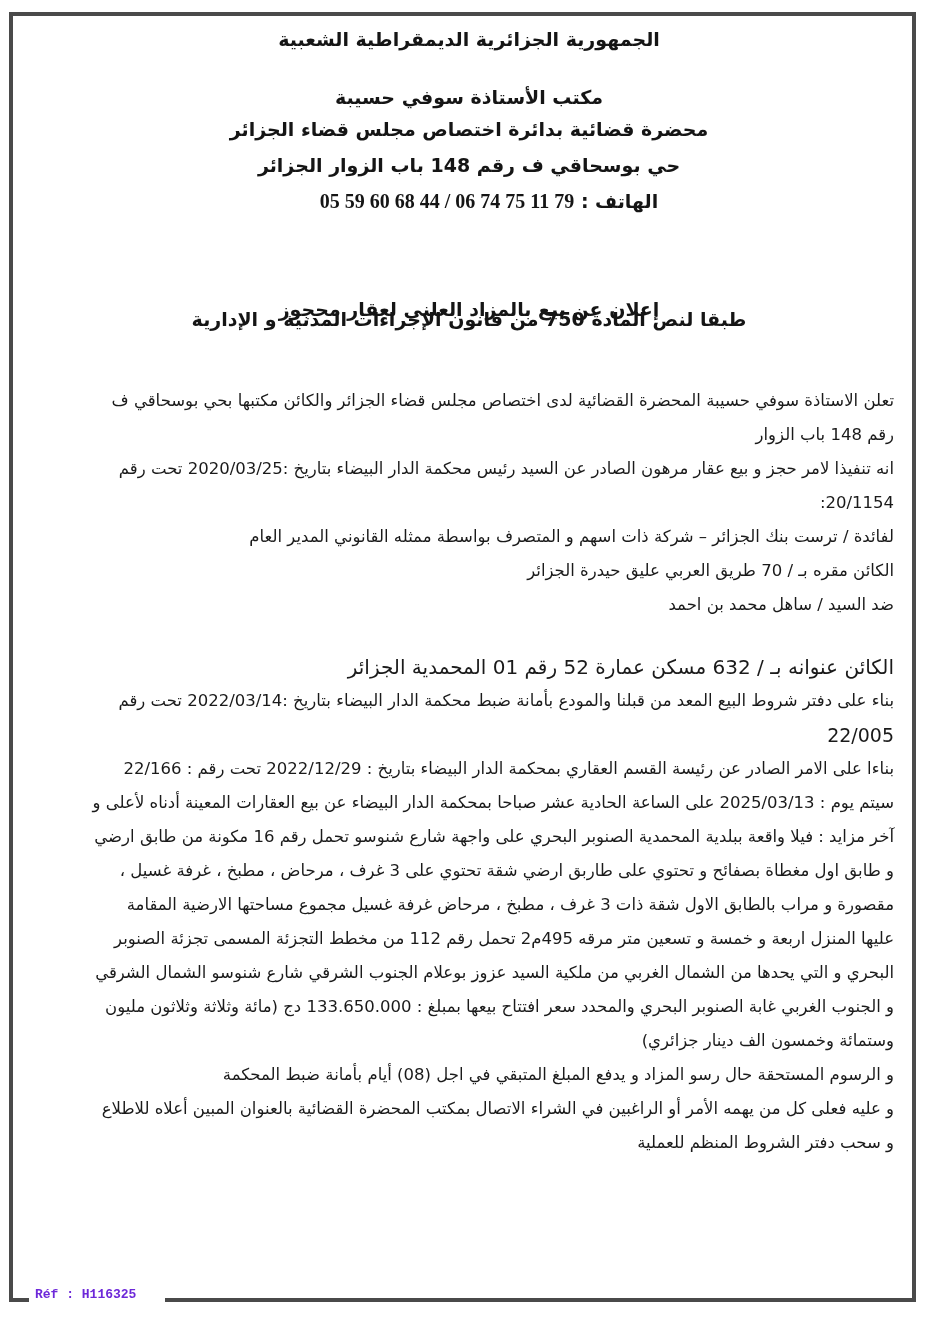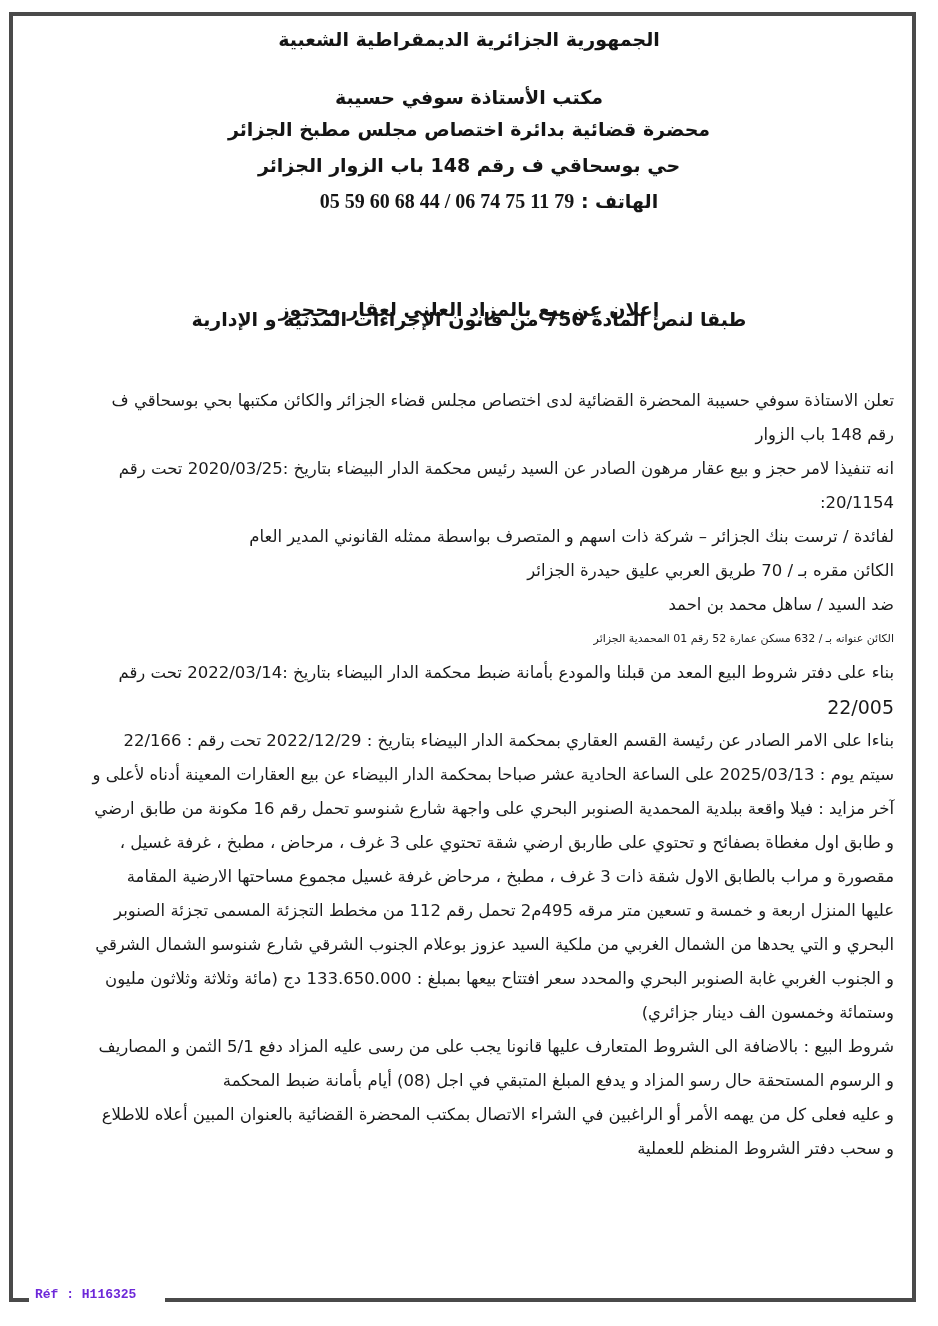--- a/index.html
+++ b/index.html
@@ -33,49 +33,48 @@
 </style>
 </head>
 <body>
 
 <div class="frame"></div>
 <div class="frame-bottom-left"></div>
 <div class="frame-bottom"></div>
 
 <div class="h-line" style="top:28px; left:0; width:938px; text-align:center; font-size:19px;">الجمهورية الجزائرية الديمقراطية الشعبية</div>
 <div class="h-line" style="top:86px; left:0; width:938px; text-align:center; font-size:19px;">مكتب الأستاذة سوفي حسيبة</div>
-<div class="h-line" style="top:118px; left:0; width:938px; text-align:center; font-size:19px;">محضرة قضائية بدائرة اختصاص مجلس مطبخ الجزائر</div>
+<div class="h-line" style="top:118px; left:0; width:938px; text-align:center; font-size:19px;">محضرة قضائية بدائرة اختصاص مجلس قضاء الجزائر</div>
 <div class="h-line" style="top:154px; left:0; width:938px; text-align:center; font-size:19px;">حي بوسحاقي ف رقم 148 باب الزوار الجزائر</div>
 <div class="h-line" style="top:190px; left:0; width:938px; text-align:center; font-size:19px;margin-left:20px;">
   <span>الهاتف :</span>
   <span class="num" style="direction:ltr; unicode-bidi:embed; font-size:20px;">05 59 60 68 44 / 06 74 75 11 79</span>
 </div>
 
 <div class="h-line" style="top:270px; left:0; width:938px; text-align:center; font-size:19px;margin-top:28px;">إعلان عن بيع بالمزاد العلني لعقار محجوز</div>
 <div class="h-line" style="top:308px; left:0; width:938px; text-align:center; font-size:19px;">طبقا لنص المادة 750 من قانون الإجراءات المدنية و الإدارية</div>
 
 <div class="body-text" style="top:384px;">
   <span class="line" style="font-size: 16.5px;">تعلن الاستاذة سوفي حسيبة  المحضرة القضائية لدى اختصاص مجلس قضاء الجزائر والكائن مكتبها بحي بوسحاقي ف</span>
   <span class="line" style="font-size: 16.5px;">رقم 148 باب الزوار</span>
   <span class="line" style="font-size: 16.5px;">انه  تنفيذا لامر حجز و بيع عقار مرهون الصادر عن السيد رئيس محكمة الدار البيضاء  بتاريخ :2020/03/25 تحت رقم</span>
   <span class="line" style="font-size: 16.5px;">20/1154:</span>
   <span class="line" style="font-size: 16.5px;">لفائدة  / ترست بنك الجزائر – شركة ذات اسهم و  المتصرف بواسطة ممثله القانوني المدير العام</span>
   <span class="line" style="font-size: 16.5px;">الكائن مقره بـ / 70 طريق العربي عليق حيدرة الجزائر</span>
   <span class="line" style="font-size: 16.5px;">ضد السيد / ساهل محمد بن احمد</span>
-  <span class="line" style="font-size: 11px;">الكائن عنوانه بـ / 632 مسكن عمارة 52 رقم 01 المحمدية الجزائر</span>
+  <span class="line" style="font-size: 20px; margin-top: 28px;">الكائن عنوانه بـ / 632 مسكن عمارة 52 رقم 01 المحمدية الجزائر</span>
   <span class="line" style="font-size: 16.5px;">بناء على دفتر شروط البيع المعد من قبلنا والمودع بأمانة ضبط محكمة الدار البيضاء بتاريخ :2022/03/14 تحت رقم</span>
   <span class="line" style="font-size: 19px;">22/005</span>
   <span class="line" style="font-size: 16.5px;">بناءا على الامر الصادر عن رئيسة القسم العقاري بمحكمة الدار البيضاء بتاريخ : 2022/12/29 تحت رقم : 22/166</span>
   <span class="line" style="font-size: 16.5px;">سيتم يوم : 2025/03/13 على الساعة الحادية عشر صباحا بمحكمة الدار البيضاء عن بيع العقارات المعينة أدناه لأعلى و</span>
   <span class="line" style="font-size: 16.5px;">آخر مزايد : فيلا واقعة ببلدية المحمدية الصنوبر البحري على واجهة شارع شنوسو تحمل رقم 16 مكونة من طابق ارضي</span>
   <span class="line" style="font-size: 16.5px;">و طابق اول مغطاة بصفائح و تحتوي على طاربق ارضي شقة تحتوي على 3 غرف ، مرحاض ، مطبخ ، غرفة غسيل ،</span>
   <span class="line" style="font-size: 16.5px;">مقصورة و مراب بالطابق الاول شقة ذات 3 غرف ، مطبخ ، مرحاض غرفة غسيل مجموع مساحتها الارضية المقامة</span>
   <span class="line" style="font-size: 16.5px;">عليها المنزل اربعة و خمسة و تسعين متر مرقه 495م2 تحمل رقم 112 من مخطط التجزئة المسمى تجزئة الصنوبر</span>
   <span class="line" style="font-size: 16.5px;">البحري و التي يحدها من الشمال الغربي من ملكية السيد عزوز بوعلام  الجنوب الشرقي شارع شنوسو الشمال الشرقي</span>
   <span class="line" style="font-size: 16.5px;">و الجنوب الغربي غابة الصنوبر البحري والمحدد سعر افتتاح بيعها بمبلغ : 133.650.000 دج (مائة وثلاثة وثلاثون  مليون</span>
   <span class="line" style="font-size: 16.5px;">وستمائة وخمسون الف دينار جزائري)</span>
-  <span class="line" style="font-size: 16.5px;">شروط البيع : بالاضافة الى الشروط المتعارف عليها قانونا يجب على من رسى عليه المزاد دفع 5/1 الثمن و المصاريف</span>
   <span class="line" style="font-size: 16.5px;">و الرسوم المستحقة حال رسو المزاد و يدفع المبلغ المتبقي في اجل (08) أيام بأمانة ضبط المحكمة</span>
   <span class="line" style="font-size: 16.5px;">و عليه فعلى كل من يهمه الأمر أو الراغبين في الشراء الاتصال بمكتب المحضرة القضائية بالعنوان المبين أعلاه للاطلاع</span>
   <span class="line" style="font-size: 16.5px;">و سحب دفتر الشروط المنظم للعملية</span>
 </div>
 
 <div class="ref">Réf : H116325</div>
 
 </body></html>

